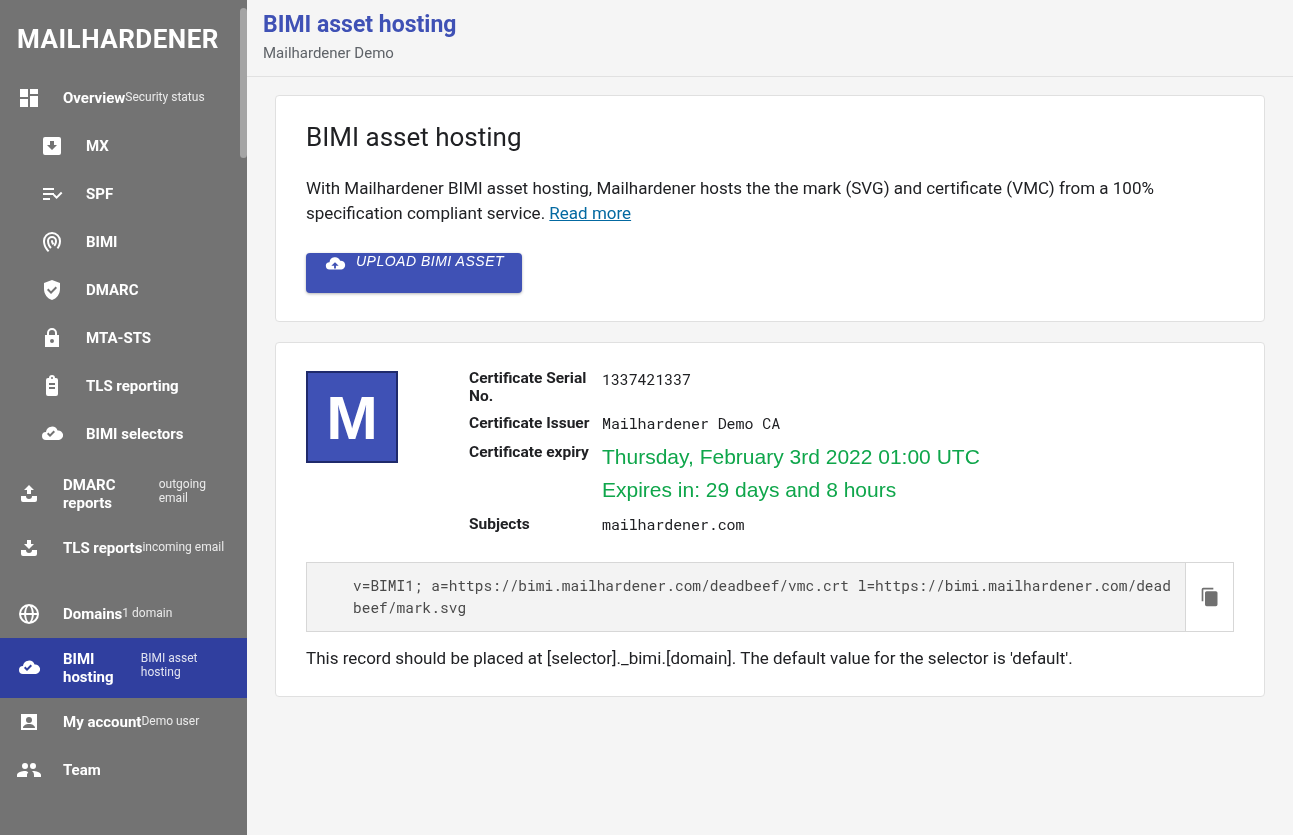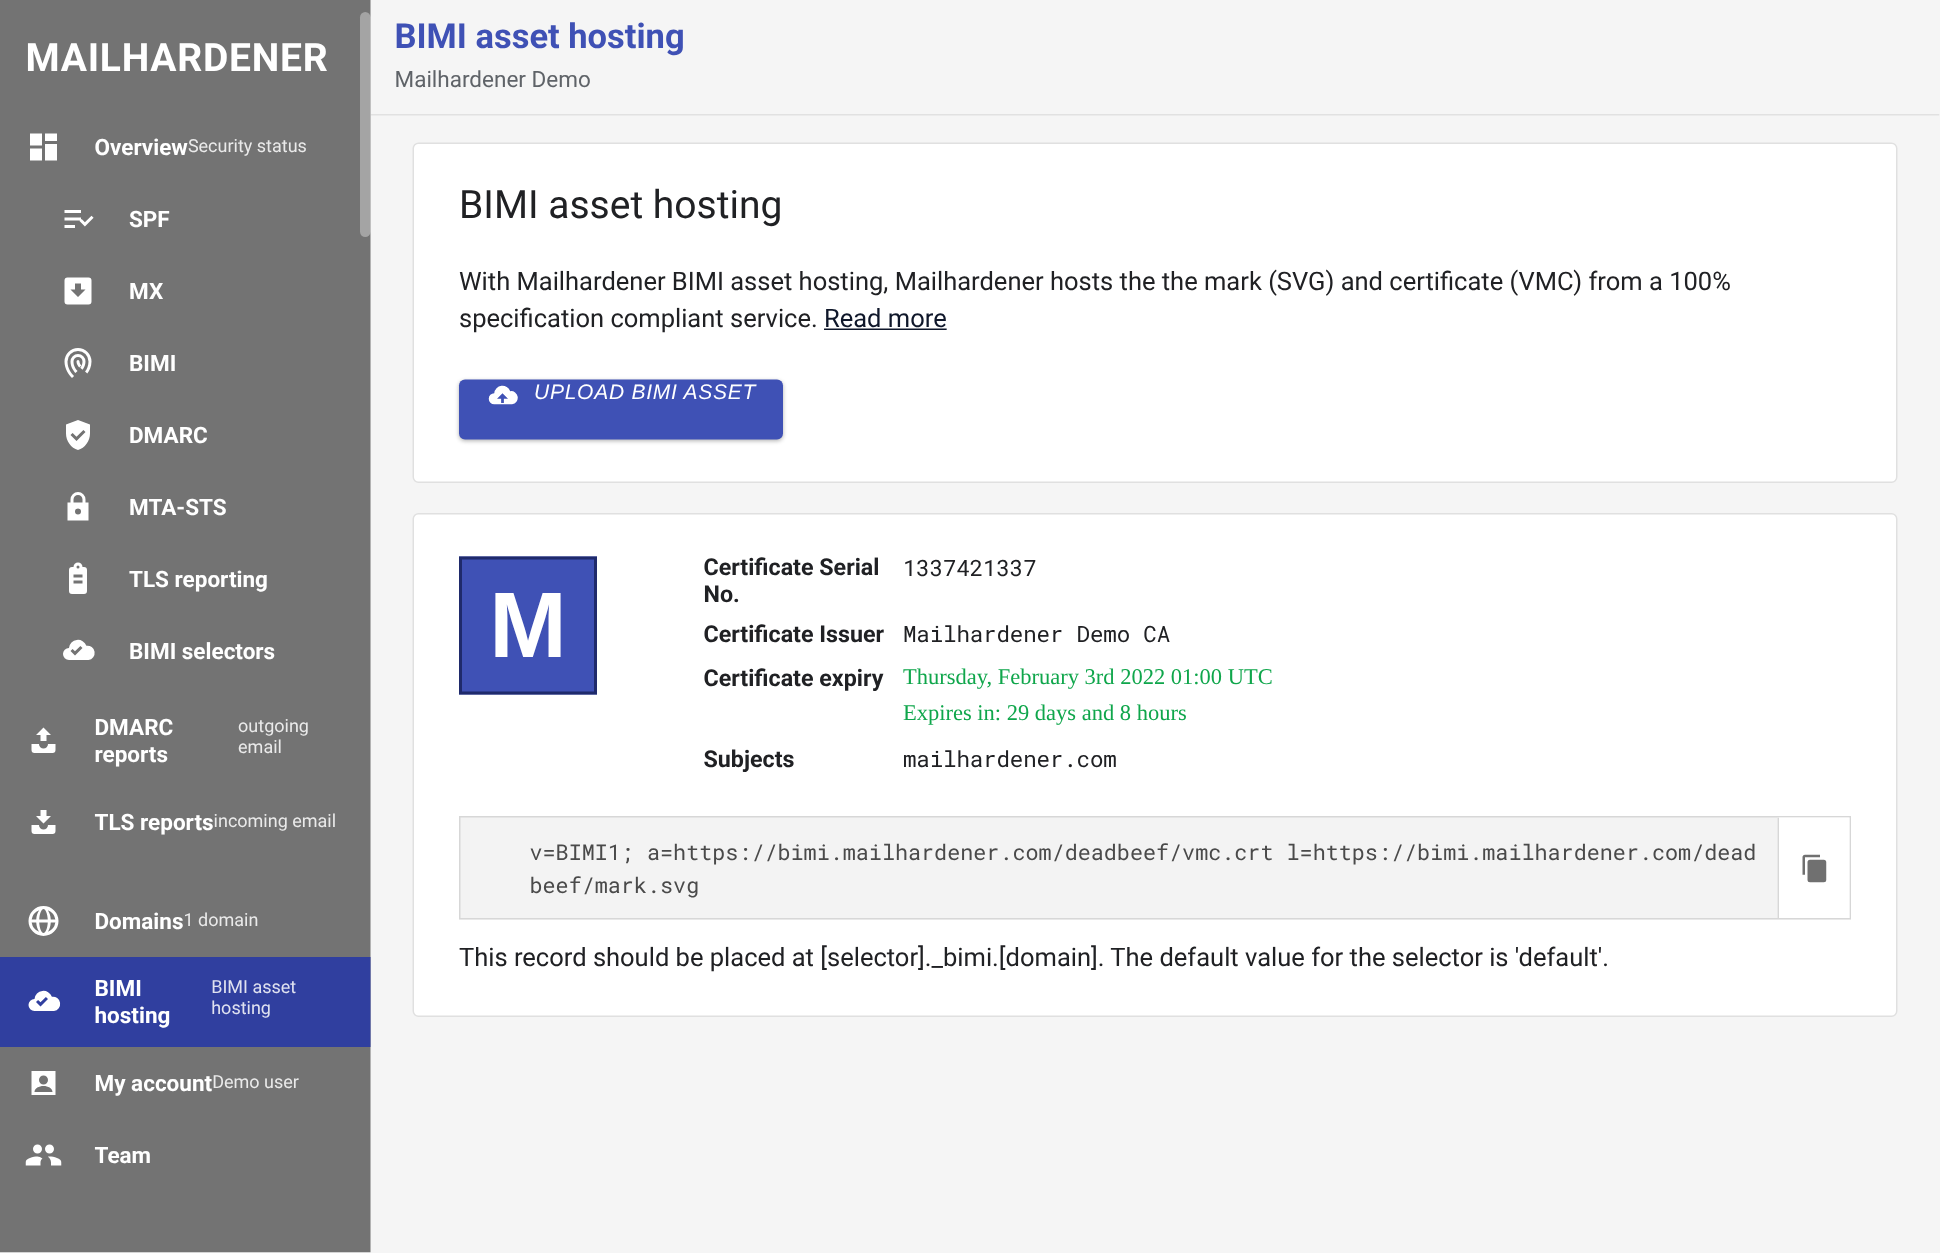--- a/index.html
+++ b/index.html
@@ -111,21 +111,21 @@
     font-weight: 400;
     color: #202124;
     margin-bottom: 24px;
   }
   .card p {
     font-size: 17px;
     line-height: 1.45;
     color: #202124;
   }
   .card a.readmore {
-    color: #0f172a;
+    color: #0369a1;
     text-decoration: underline;
   }
   .upload-btn {
     margin-top: 28px;
     background: #3f51b5;
     color: #fff;
     border: none;
     border-radius: 4px;
     padding: 0 18px;
     height: 40px;
@@ -164,22 +164,22 @@
     display: grid;
     grid-template-columns: 180px 1fr;
     row-gap: 8px;
     column-gap: 0px;
     font-size: 15.5px;
   }
   .kv-key { font-weight: 700; align-self: center; margin-left: 47px;}
   .kv-val { font-family: "Roboto Mono", Menlo, monospace; font-size: 15px; letter-spacing: -0.1px;}
   .expiry {
     color: #0fa64b;
-    font-family: Liberation Serif, serif;
-    font-size: 15px;
+    font-family: Liberation Sans, sans-serif;
+    font-size: 21px;
     line-height: 1.55;
   }
   .note {
     font-size: 17px;
     color: #202124;
     margin: 18px 0 12px 0;
   }
   .dns-row {
     display: flex;
     border: 1px solid #d7d7d7;
@@ -225,36 +225,36 @@
       </span>
     <span class="nav-text">
       <span class="nav-label">Overview</span>
       <span class="nav-subtitle">Security status</span>
     </span>
   </div>
 
   <div class="nav-item sub">
     <span class="nav-icon">
         <svg viewBox="0 0 24 24">
+          <path d="M19 3H5a2 2 0 0 0-2 2v14a2 2 0 0 0 2 2h14a2 2 0 0 0 2-2V5a2 2 0 0 0-2-2zm-7 13-5-5h3V7h4v4h3l-5 5z"></path>
+        </svg>
+      </span>
+    <span class="nav-text">
+        <span class="nav-label">MX</span>
+      </span>
+  </div>
+
+  <div class="nav-item sub">
+    <span class="nav-icon">
+        <svg viewBox="0 0 24 24">
           <path d="M3 6h11v2H3V6zm0 5h11v2H3v-2zm0 5h7v2H3v-2zm13.6 1L13 13.4l1.4-1.4 2.2 2.2L21 9.8l1.4 1.4L16.6 17z"></path>
         </svg>
       </span>
     <span class="nav-text">
         <span class="nav-label">SPF</span>
-      </span>
-  </div>
-
-  <div class="nav-item sub">
-    <span class="nav-icon">
-        <svg viewBox="0 0 24 24">
-          <path d="M19 3H5a2 2 0 0 0-2 2v14a2 2 0 0 0 2 2h14a2 2 0 0 0 2-2V5a2 2 0 0 0-2-2zm-7 13-5-5h3V7h4v4h3l-5 5z"></path>
-        </svg>
-      </span>
-    <span class="nav-text">
-        <span class="nav-label">MX</span>
       </span>
   </div>
 
   <div class="nav-item sub">
     <span class="nav-icon">
         <svg viewBox="0 0 24 24">
           <path d="M12 2a9 9 0 0 0-9 9c0 5 3 9 5 11l1.4-1.4C7.7 19 5 15.7 5 11a7 7 0 0 1 14 0c0 2.9-1.1 5.2-2.3 6.7l1.5 1.3C19.6 17.3 21 14.4 21 11a9 9 0 0 0-9-9zm0 4a5 5 0 0 0-5 5c0 3.5 2 6.3 3.3 7.7l1.4-1.4C10.6 16.3 9 14 9 11a3 3 0 0 1 6 0c0 1.6-.7 3.1-1.5 4.2l1.5 1.3C16.2 15 17 13 17 11a5 5 0 0 0-5-5zm0 4a1 1 0 0 0-1 1c0 1.6.9 3 1.8 4l1.4-1.4c-.7-.8-1.2-1.7-1.2-2.6a1 1 0 0 0-1-1z"></path>
         </svg>
       </span>
     <span class="nav-text">

